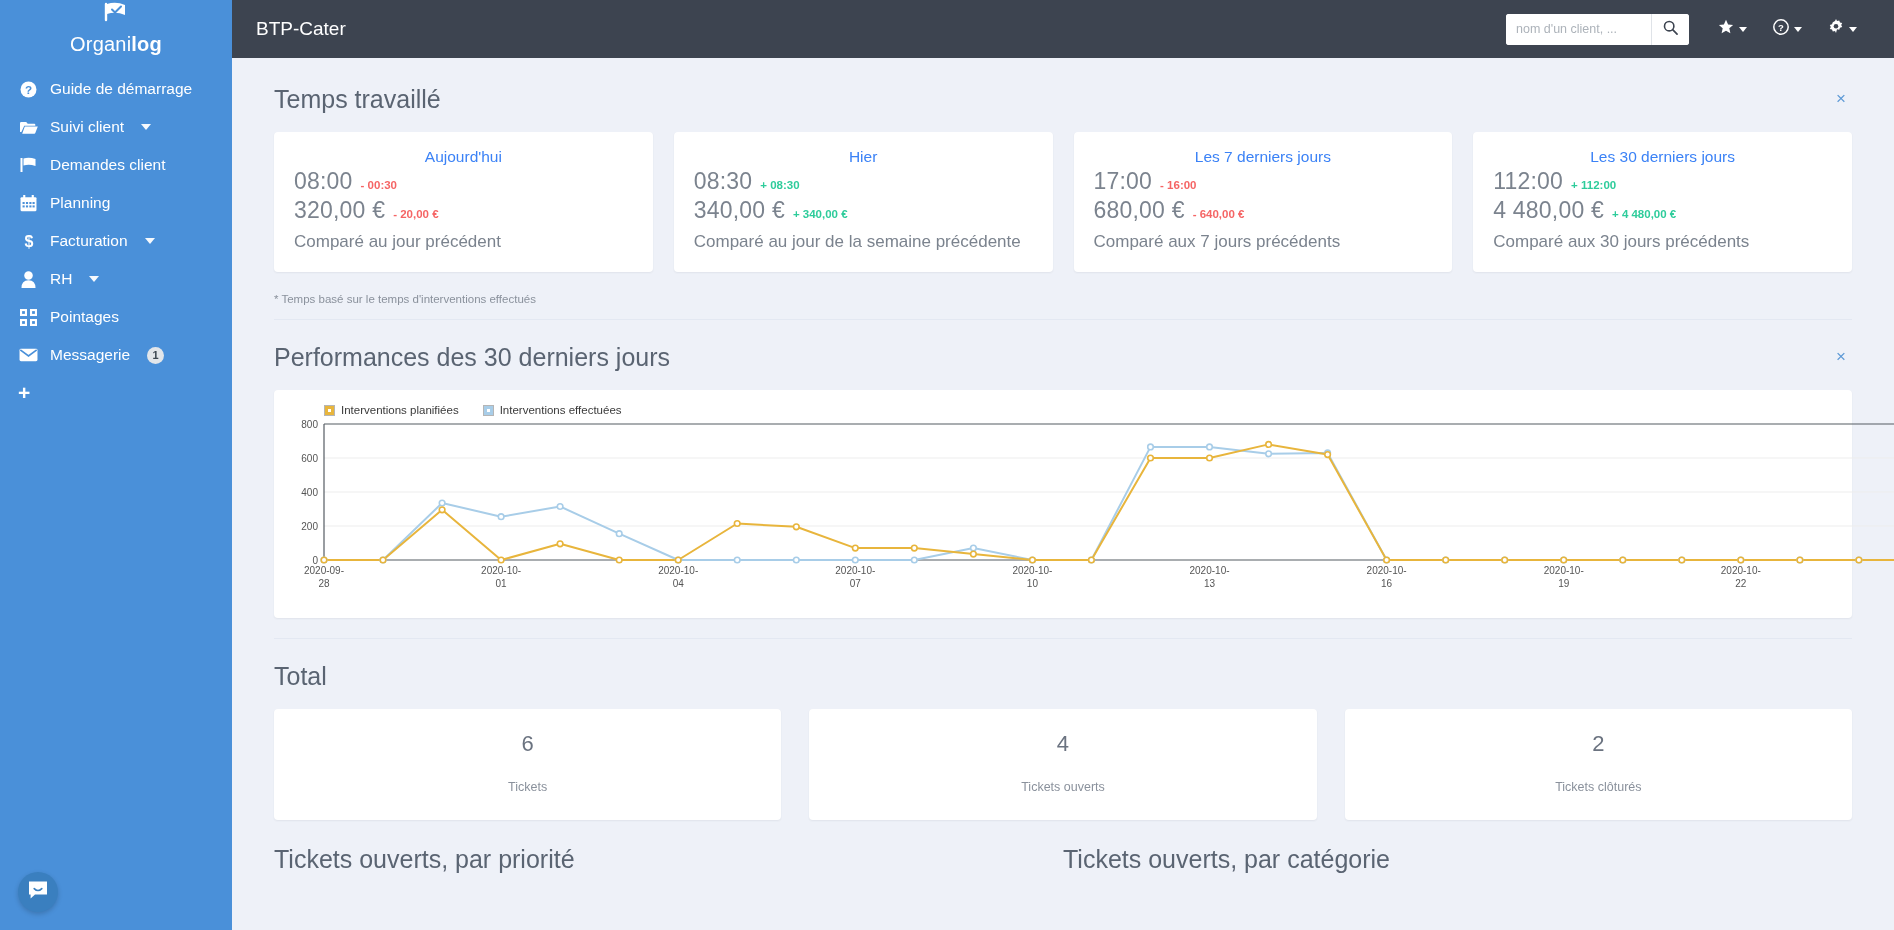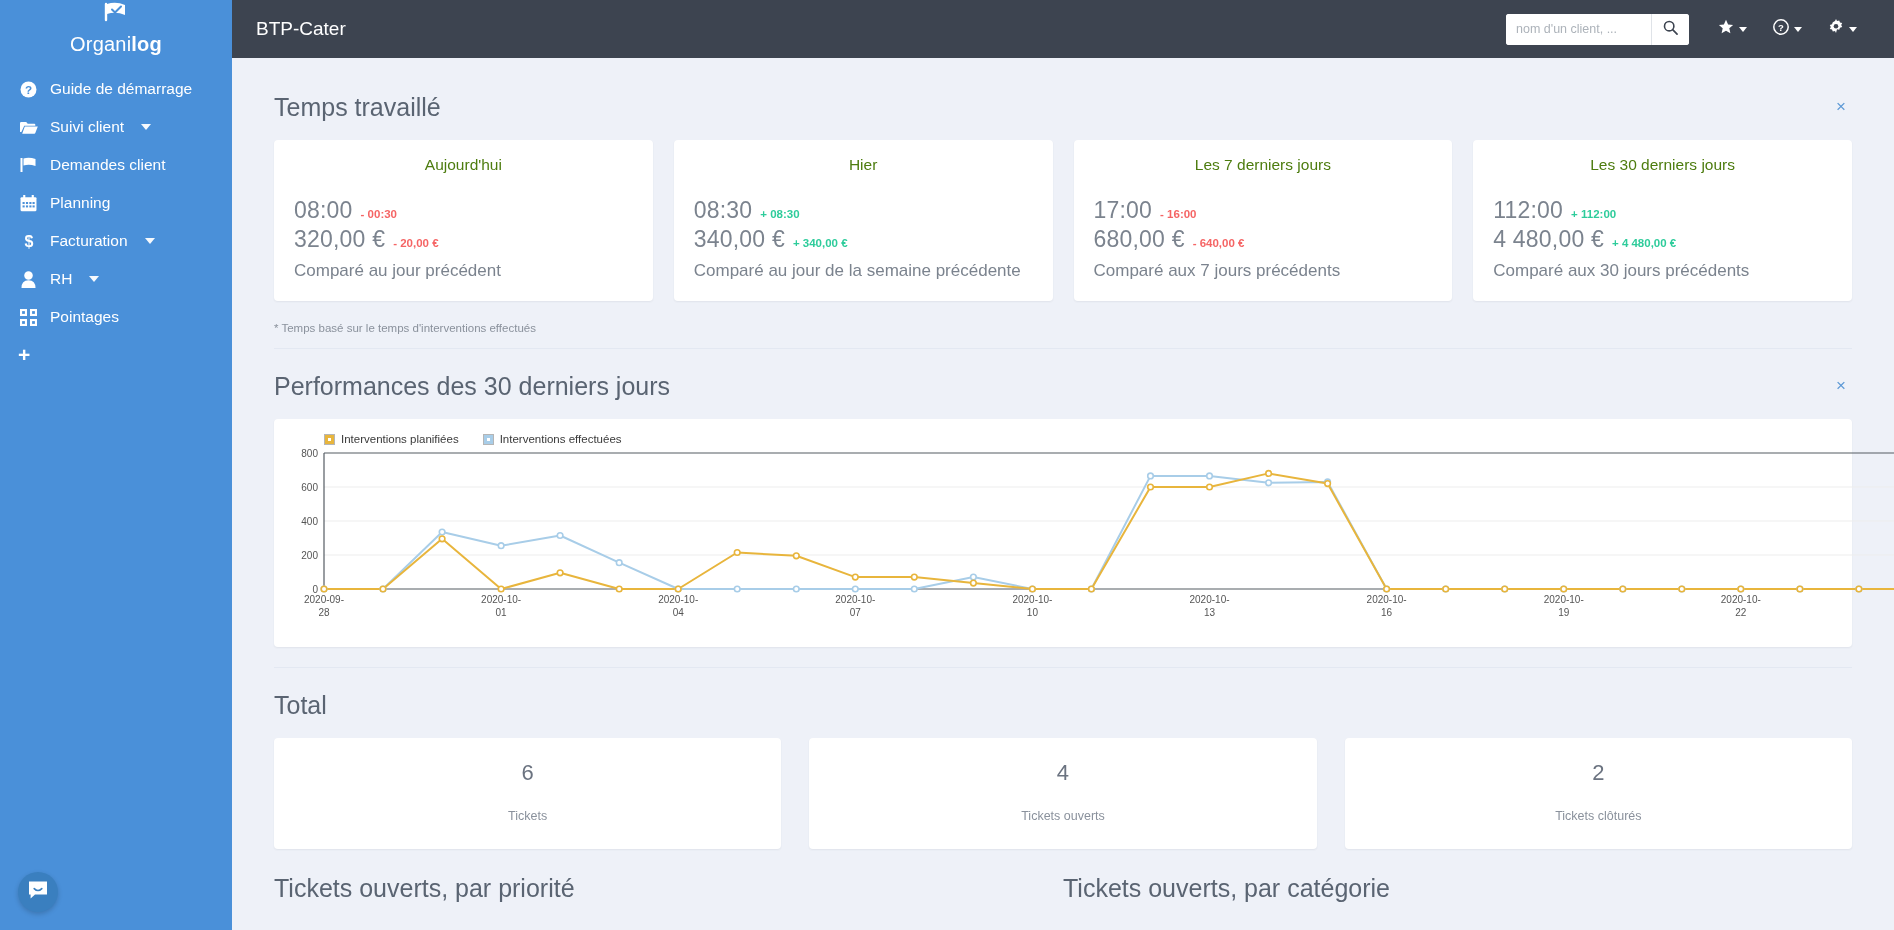--- a/index.html
+++ b/index.html
@@ -165,21 +165,21 @@
     border-left: 4px solid transparent;
     border-right: 4px solid transparent;
     border-top: 5px solid #ffffff;
   }
 
   
   #content {
     flex: 1;
     overflow: hidden;
     background: #eef1f8;
-    padding: 12px 0 0 0;
+    padding: 4px 0 0 0;
     position: relative;
   }
   .section {
     position: relative;
     padding: 0 42px;
   }
   .section-head {
     display: flex;
     align-items: flex-start;
     padding-top: 22px;
@@ -213,23 +213,23 @@
   .stat-card {
     flex: 1;
     background: #ffffff;
     border-radius: 4px;
     box-shadow: 0 1px 2px rgba(40,50,70,.07);
     padding: 16px 20px 20px 20px;
     min-width: 0;
   }
   .stat-card .card-title {
     text-align: center;
-    color: #4d7c0f;
+    color: #3b82f6;
     font-size: 15.5px;
-    margin-bottom: 23px;
+    margin-bottom: 2px;
   }
   .stat-line {
     display: flex;
     align-items: baseline;
     gap: 8px;
     margin-bottom: 2px;
   }
   .stat-big {
     font-size: 23px;
     color: #7b838e;
@@ -420,20 +420,30 @@
                 <rect x="2" y="2" width="2.6" height="2.6"></rect>
                 <rect x="11.4" y="2" width="2.6" height="2.6"></rect>
                 <rect x="2" y="11.4" width="2.6" height="2.6"></rect>
                 <rect x="11.4" y="11.4" width="2.6" height="2.6"></rect>
               </g>
             </svg>
         </span>
         <span class="nav-label">Pointages</span>
       </div>
 
+      <div class="nav-item">
+        <span class="nav-icon">
+          <svg width="19" height="14" viewBox="0 0 18 13">
+              <rect x="0.5" y="0.5" width="17" height="12" rx="1.4" fill="#fff"></rect>
+              <path d="M1.2 1.6 L9 7.4 L16.8 1.6" stroke="#4a90d9" stroke-width="1.6" fill="none"></path>
+            </svg>
+        </span>
+        <span class="nav-label">Messagerie</span>
+        <span class="nav-badge">1</span>
+      </div>
 
       <div class="nav-plus">+</div>
     </nav>
 
     <div id="intercom-launcher">
       <span>
         <svg width="22" height="20" viewBox="0 0 22 20">
             <path d="M2 1.5h18v13H8l-4.4 4V14.5H2z" fill="#ffffff"></path>
             <path d="M7.2 8.6 Q11 12.4 14.8 8.6" stroke="#3a7fbf" stroke-width="1.6" fill="none" stroke-linecap="round"></path>
           </svg>

